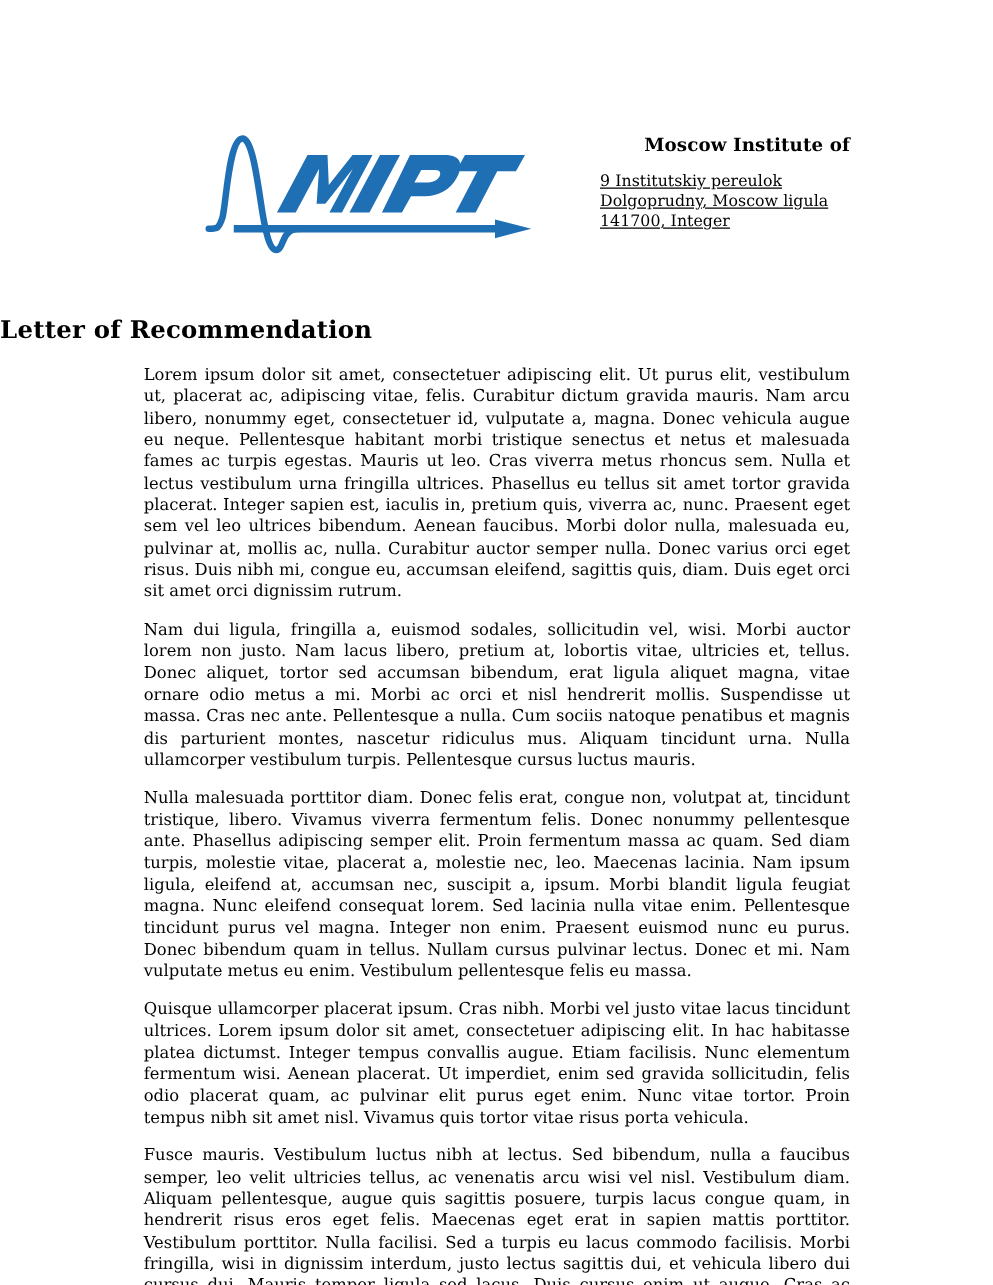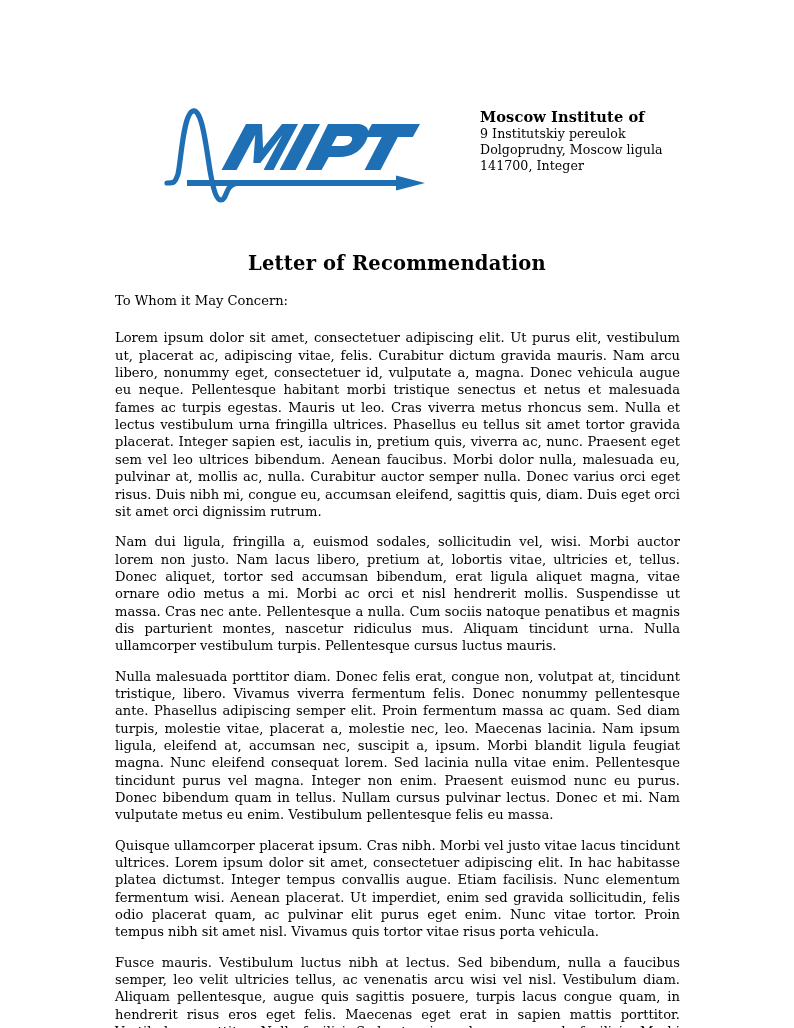--- a/index.html
+++ b/index.html
@@ -53,35 +53,37 @@
     flex: 0 0 auto;
     width: 200px;
     padding-top: 4px;
     line-height: 1.16;
   }
   .org-name {
     font-weight: bold;
     font-size: 14.6px;
     letter-spacing: 0.1px;
     line-height: 1.18;
-    margin-bottom: 1px;
+    margin-bottom: 12px;
+    text-align: right;
   }
   .addr-line {
     font-size: 12.6px;
     line-height: 1.27;
     letter-spacing: 0.05px;
+    text-decoration: underline;
   }
 
   
   .doc-title {
     position: absolute;
     left: 0;
     top: 252px;
     width: 794px;
-    text-align: center;
+    text-align: left;
     font-size: 19.5px;
     font-weight: bold;
     letter-spacing: 0.2px;
   }
 
   
   .body-wrap {
     position: absolute;
     left: 115px;
     top: 292px;
@@ -139,21 +141,20 @@
       <div class="addr-line">Dolgoprudny, Moscow ligula</div>
       <div class="addr-line">141700, Integer</div>
     </div>
 
   </div>
 
   <div class="doc-title">Letter of Recommendation</div>
 
   <div class="body-wrap">
 
-    <div class="salutation">To Whom it May Concern:</div>
 
     <p class="para">Lorem ipsum dolor sit amet, consectetuer adipiscing elit. Ut purus elit, vestibulum ut, placerat ac, adipiscing vitae, felis. Curabitur dictum gravida mauris. Nam arcu libero, nonummy eget, consectetuer id, vulputate a, magna. Donec vehicula augue eu neque. Pellentesque habitant morbi tristique senectus et netus et malesuada fames ac turpis egestas. Mauris ut leo. Cras viverra metus rhoncus sem. Nulla et lectus vestibulum urna fringilla ultrices. Phasellus eu tellus sit amet tortor gravida placerat. Integer sapien est, iaculis in, pretium quis, viverra ac, nunc. Praesent eget sem vel leo ultrices bibendum. Aenean faucibus. Morbi dolor nulla, malesuada eu, pulvinar at, mollis ac, nulla. Curabitur auctor semper nulla. Donec varius orci eget risus. Duis nibh mi, congue eu, accumsan eleifend, sagittis quis, diam. Duis eget orci sit amet orci dignissim rutrum.</p>
     <p class="para">Nam dui ligula, fringilla a, euismod sodales, sollicitudin vel, wisi. Morbi auctor lorem non justo. Nam lacus libero, pretium at, lobortis vitae, ultricies et, tellus. Donec aliquet, tortor sed accumsan bibendum, erat ligula aliquet magna, vitae ornare odio metus a mi. Morbi ac orci et nisl hendrerit mollis. Suspendisse ut massa. Cras nec ante. Pellentesque a nulla. Cum sociis natoque penatibus et magnis dis parturient montes, nascetur ridiculus mus. Aliquam tincidunt urna. Nulla ullamcorper vestibulum turpis. Pellentesque cursus luctus mauris.</p>
     <p class="para">Nulla malesuada porttitor diam. Donec felis erat, congue non, volutpat at, tincidunt tristique, libero. Vivamus viverra fermentum felis. Donec nonummy pellentesque ante. Phasellus adipiscing semper elit. Proin fermentum massa ac quam. Sed diam turpis, molestie vitae, placerat a, molestie nec, leo. Maecenas lacinia. Nam ipsum ligula, eleifend at, accumsan nec, suscipit a, ipsum. Morbi blandit ligula feugiat magna. Nunc eleifend consequat lorem. Sed lacinia nulla vitae enim. Pellentesque tincidunt purus vel magna. Integer non enim. Praesent euismod nunc eu purus. Donec bibendum quam in tellus. Nullam cursus pulvinar lectus. Donec et mi. Nam vulputate metus eu enim. Vestibulum pellentesque felis eu massa.</p>
     <p class="para">Quisque ullamcorper placerat ipsum. Cras nibh. Morbi vel justo vitae lacus tincidunt ultrices. Lorem ipsum dolor sit amet, consectetuer adipiscing elit. In hac habitasse platea dictumst. Integer tempus convallis augue. Etiam facilisis. Nunc elementum fermentum wisi. Aenean placerat. Ut imperdiet, enim sed gravida sollicitudin, felis odio placerat quam, ac pulvinar elit purus eget enim. Nunc vitae tortor. Proin tempus nibh sit amet nisl. Vivamus quis tortor vitae risus porta vehicula.</p>
     <p class="para">Fusce mauris. Vestibulum luctus nibh at lectus. Sed bibendum, nulla a faucibus semper, leo velit ultricies tellus, ac venenatis arcu wisi vel nisl. Vestibulum diam. Aliquam pellentesque, augue quis sagittis posuere, turpis lacus congue quam, in hendrerit risus eros eget felis. Maecenas eget erat in sapien mattis porttitor. Vestibulum porttitor. Nulla facilisi. Sed a turpis eu lacus commodo facilisis. Morbi fringilla, wisi in dignissim interdum, justo lectus sagittis dui, et vehicula libero dui cursus dui. Mauris tempor ligula sed lacus. Duis cursus enim ut augue. Cras ac magna. Cras nulla. Nulla egestas. Curabitur a leo. Quisque egestas wisi eget nunc. Nam feugiat lacus vel est. Curabitur consectetuer.</p>
 
   </div>
 
 </div>

